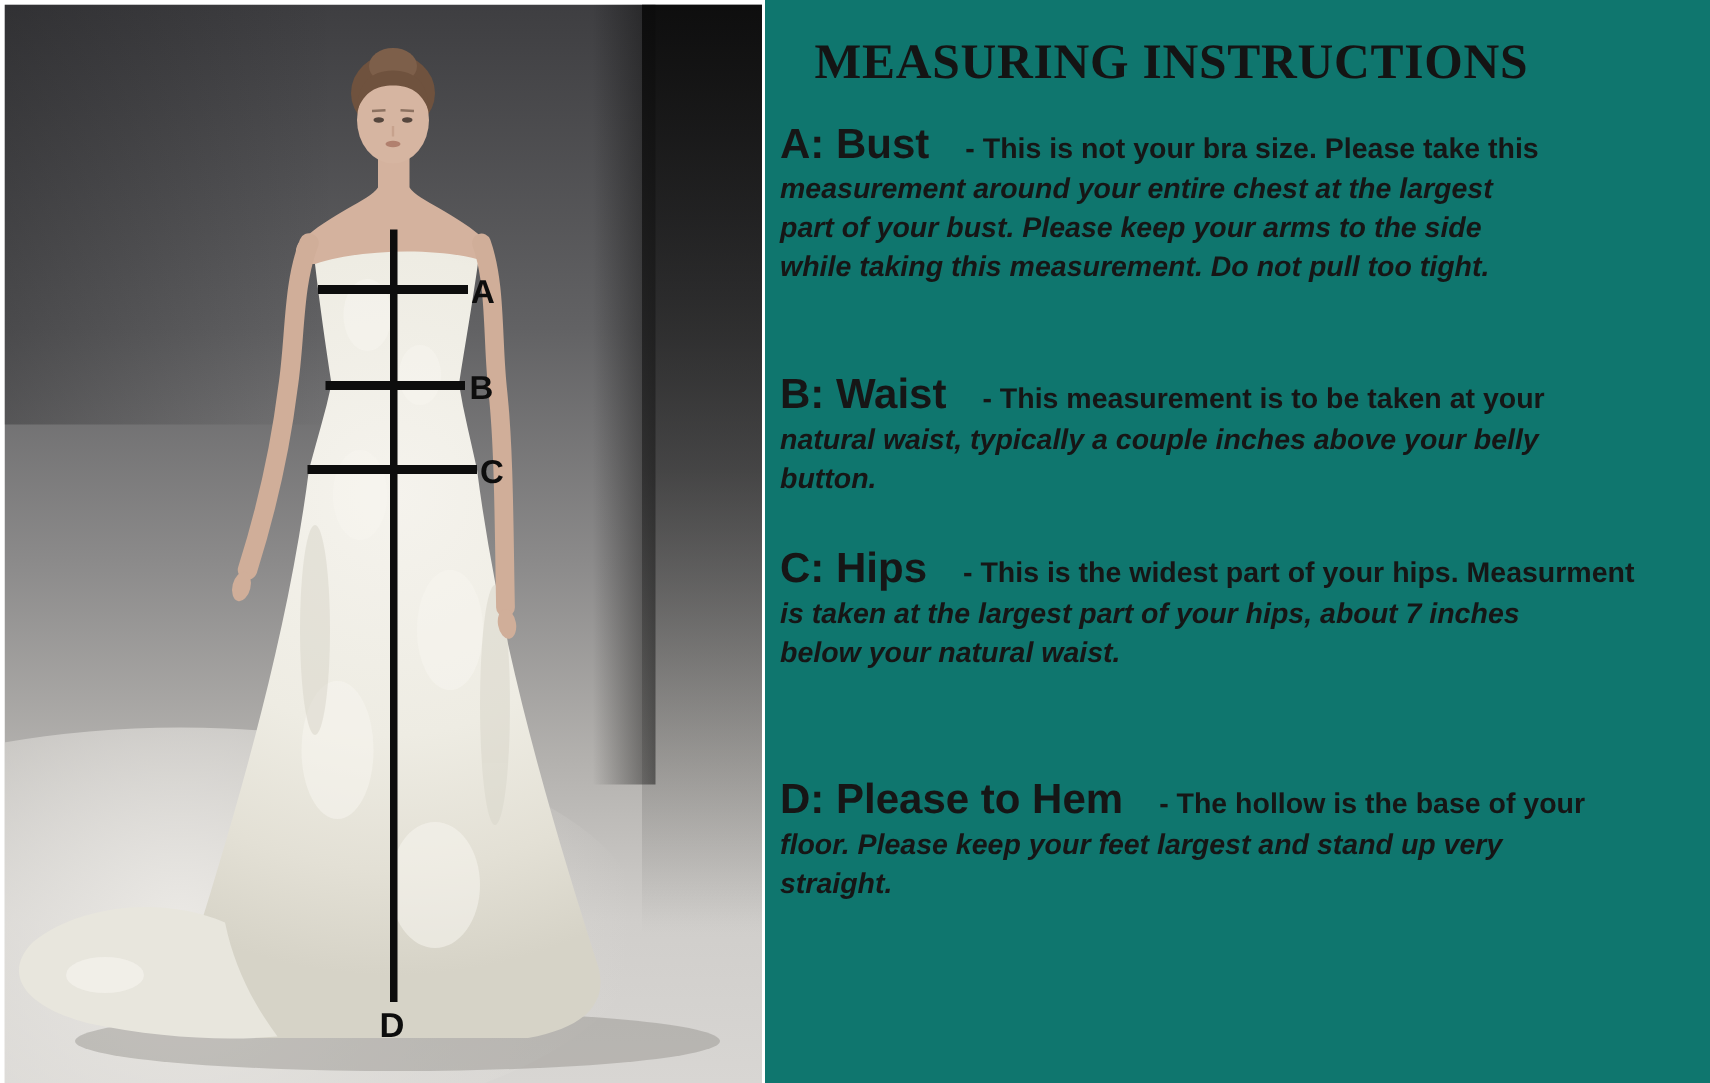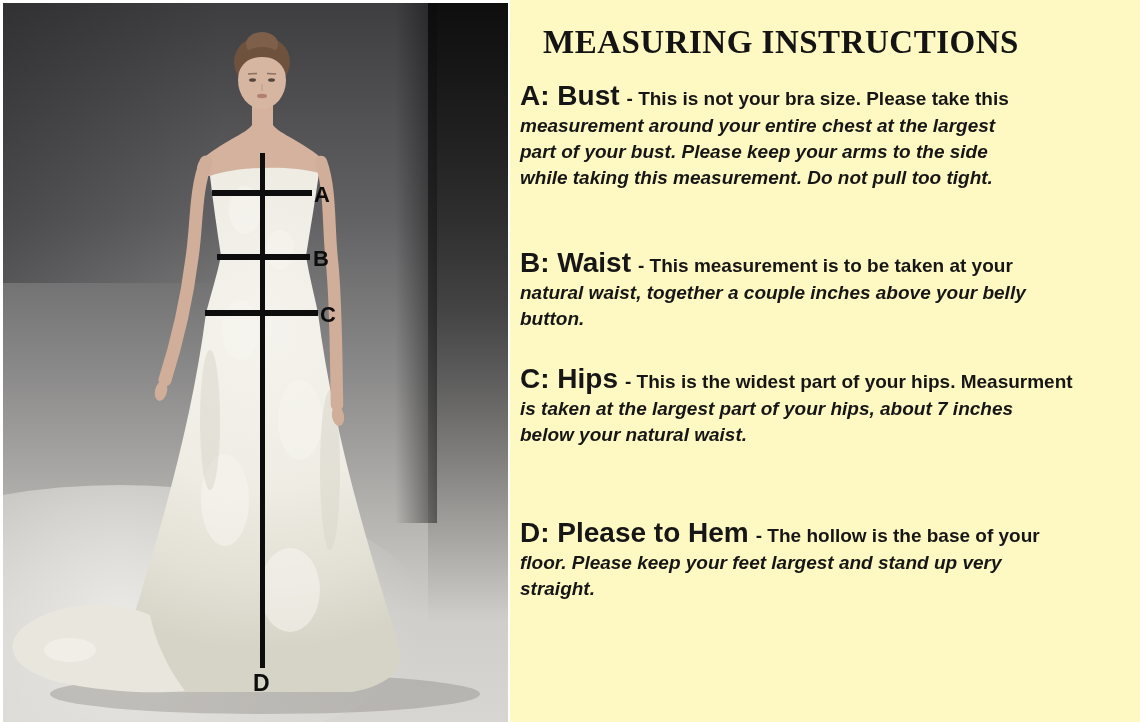--- a/index.html
+++ b/index.html
@@ -2,30 +2,30 @@
 <html><head>
 <meta charset="utf-8">
 <style>
   html,body { margin:0; padding:0; background:#ffffff; }
   .stage {
     position:relative; width:1140px; height:722px; background:#ffffff;
     overflow:hidden; font-family:"Liberation Sans", sans-serif; color:#161616;
   }
   .photo-panel { position:absolute; left:0; top:0; width:510px; height:722px; background:#ffffff; }
   .photo-panel svg { position:absolute; left:3px; top:3px; display:block; }
-  .text-panel { position:absolute; left:510px; top:0; width:630px; height:722px; background:#fef9c3; }
+  .text-panel { position:absolute; left:510px; top:0; width:630px; height:722px; background:#0f766e; }
   .title {
     position:absolute; left:33px; top:24px; margin:0;
     font-family:"Liberation Serif", serif; font-weight:700; font-size:33px;
     letter-spacing:0.5px; color:#141414; white-space:nowrap;
   }
   .section { position:absolute; left:10px; width:618px; font-weight:700; }
   .section p { margin:0; line-height:26px; white-space:nowrap; }
   .sec-heading { font-size:28px; line-height:26px;text-align:right; }
-  .sec-intro { font-size:19px; line-height:26px; margin-left:7px; }
+  .sec-intro { font-size:19px; line-height:26px; margin-left:24px; }
   .cont { font-size:19px;font-style:italic; }
   .sec-a { top:83px; }
   .sec-b { top:250px; }
   .sec-c { top:366px; }
   .sec-d { top:520px; }
   svg text { font-family:"Liberation Sans", sans-serif; font-weight:700; fill:#0d0d0d; }
 </style>
 </head>
 <body>
 
@@ -136,21 +136,21 @@
 
     <div class="section sec-a">
       <p><span class="sec-heading">A: Bust</span><span class="sec-intro">- This is not your bra size. Please take this</span></p>
       <p class="cont">measurement around your entire chest at the largest</p>
       <p class="cont">part of your bust. Please keep your arms to the side</p>
       <p class="cont">while taking this measurement. Do not pull too tight.</p>
     </div>
 
     <div class="section sec-b">
       <p><span class="sec-heading">B: Waist</span><span class="sec-intro">- This measurement is to be taken at your</span></p>
-      <p class="cont">natural waist, together a couple inches above your belly</p>
+      <p class="cont">natural waist, typically a couple inches above your belly</p>
       <p class="cont">button.</p>
     </div>
 
     <div class="section sec-c">
       <p><span class="sec-heading">C: Hips</span><span class="sec-intro">- This is the widest part of your hips. Measurment</span></p>
       <p class="cont">is taken at the largest part of your hips, about 7 inches</p>
       <p class="cont">below your natural waist.</p>
     </div>
 
     <div class="section sec-d">

